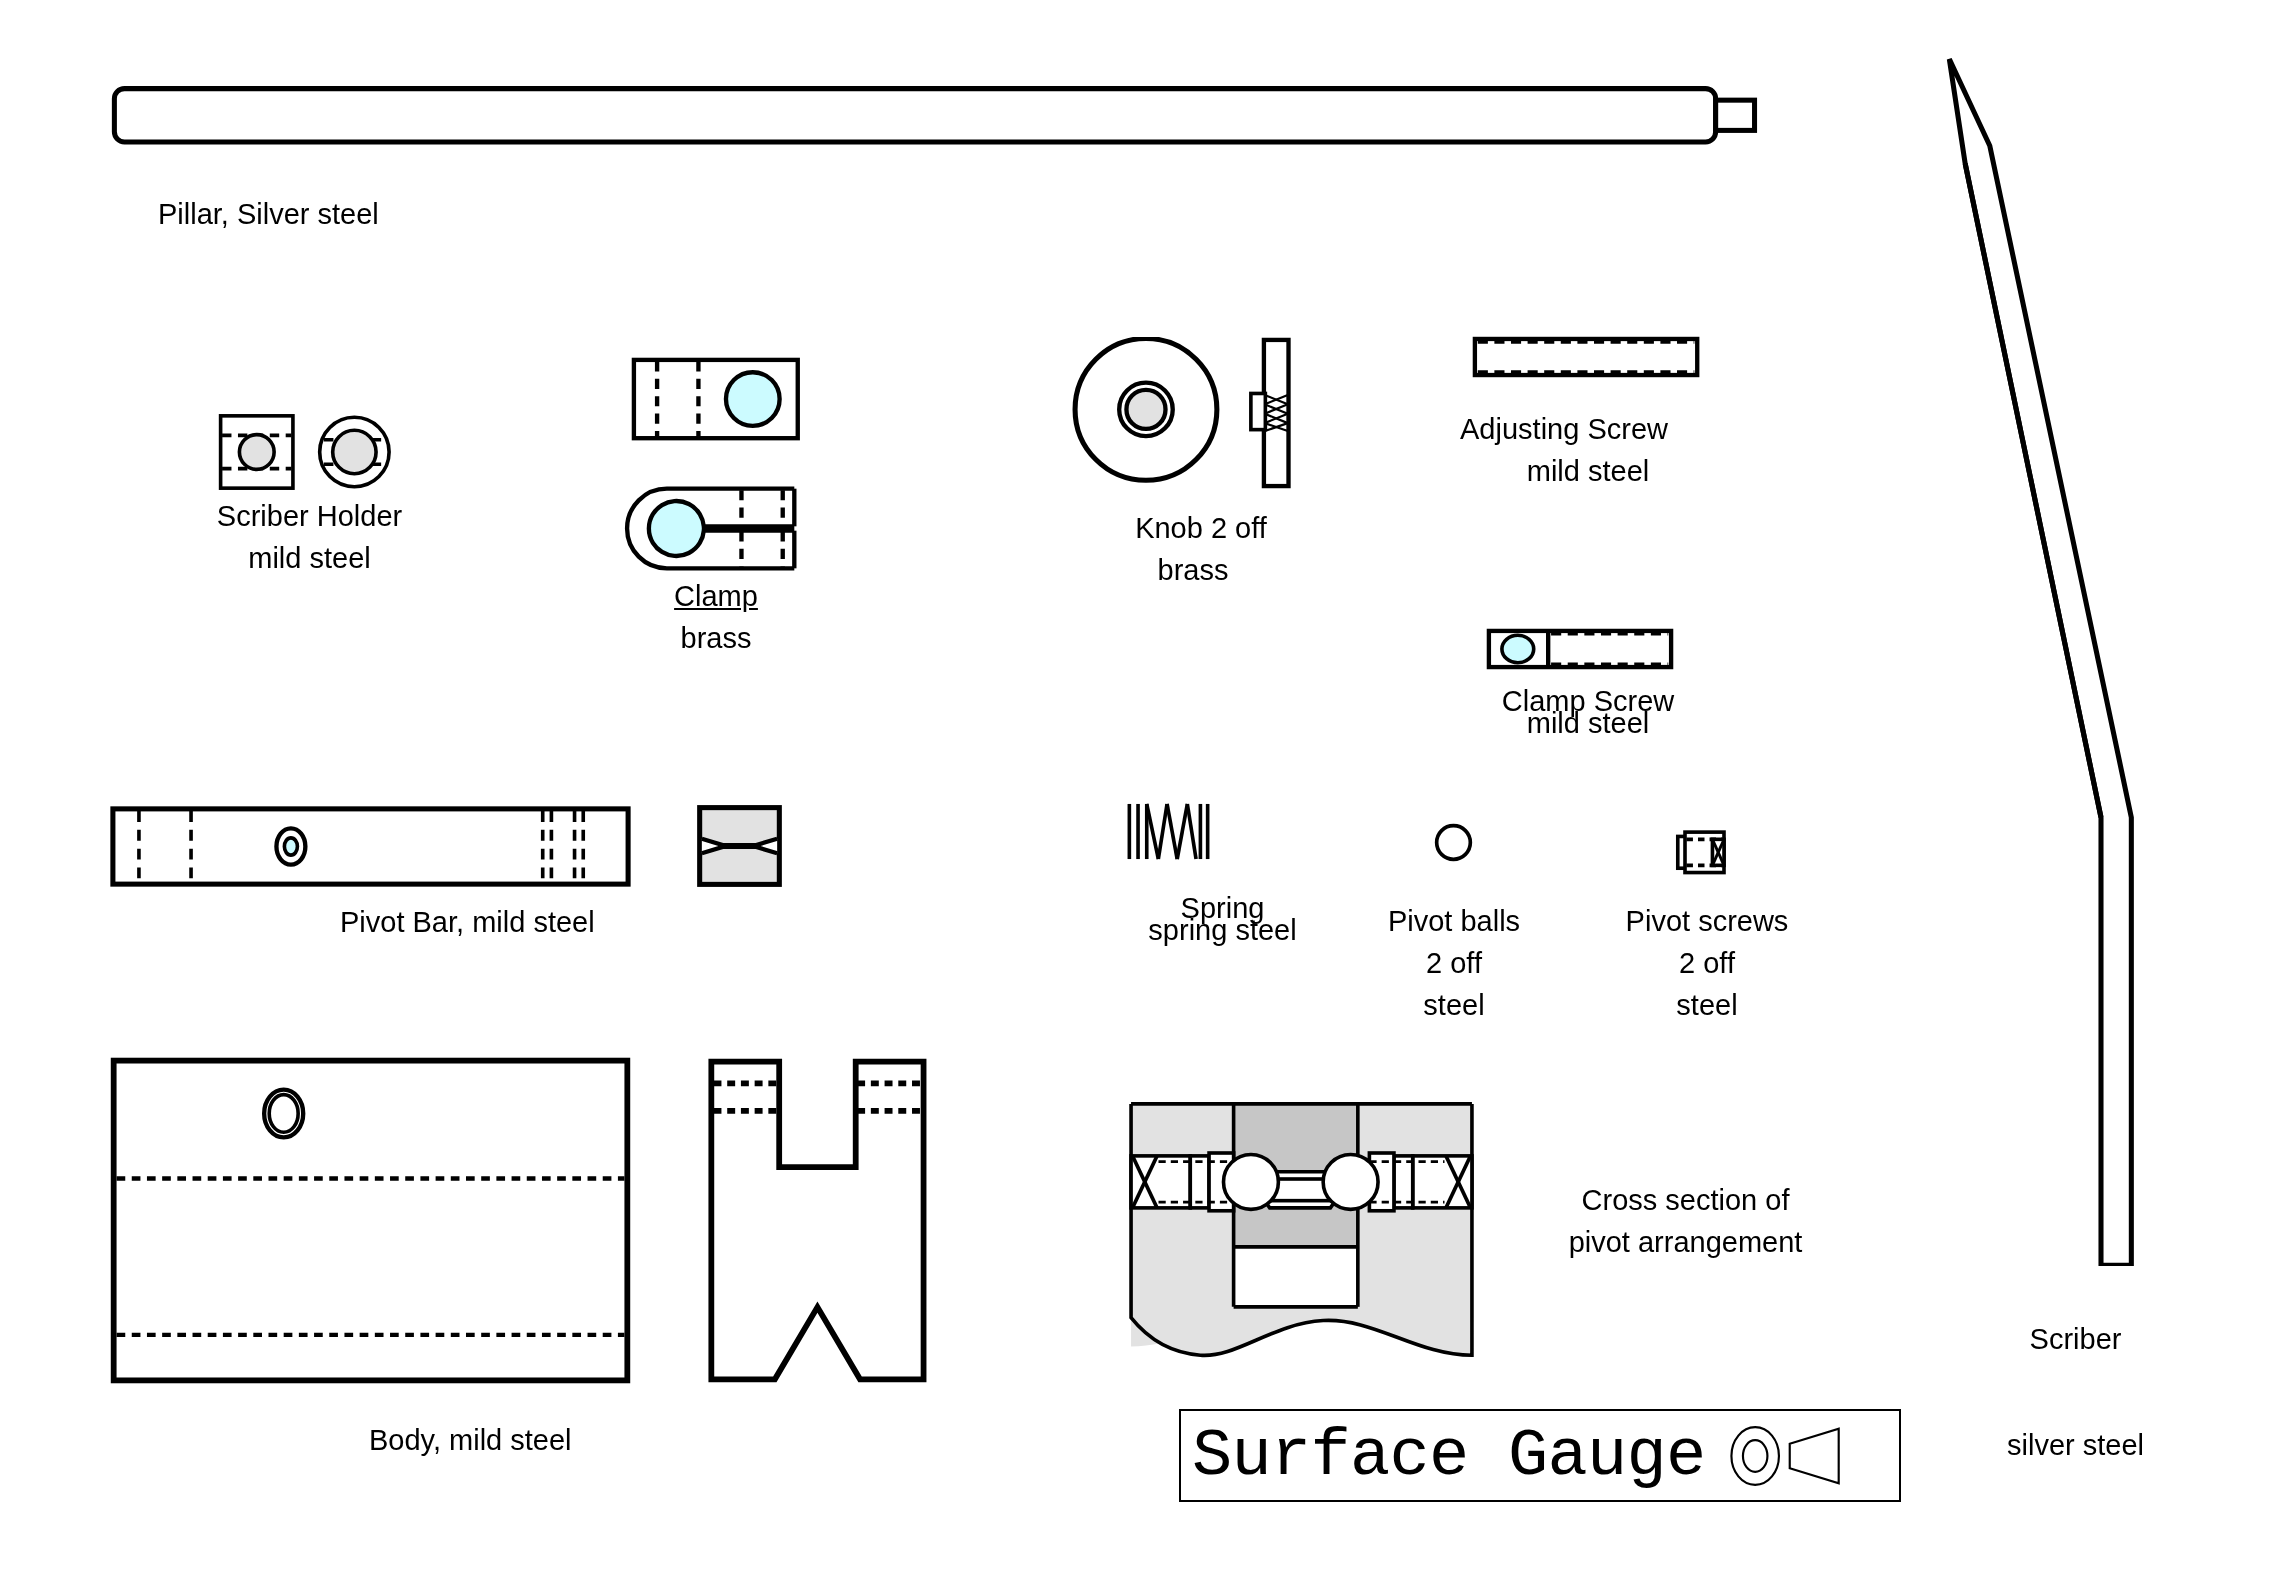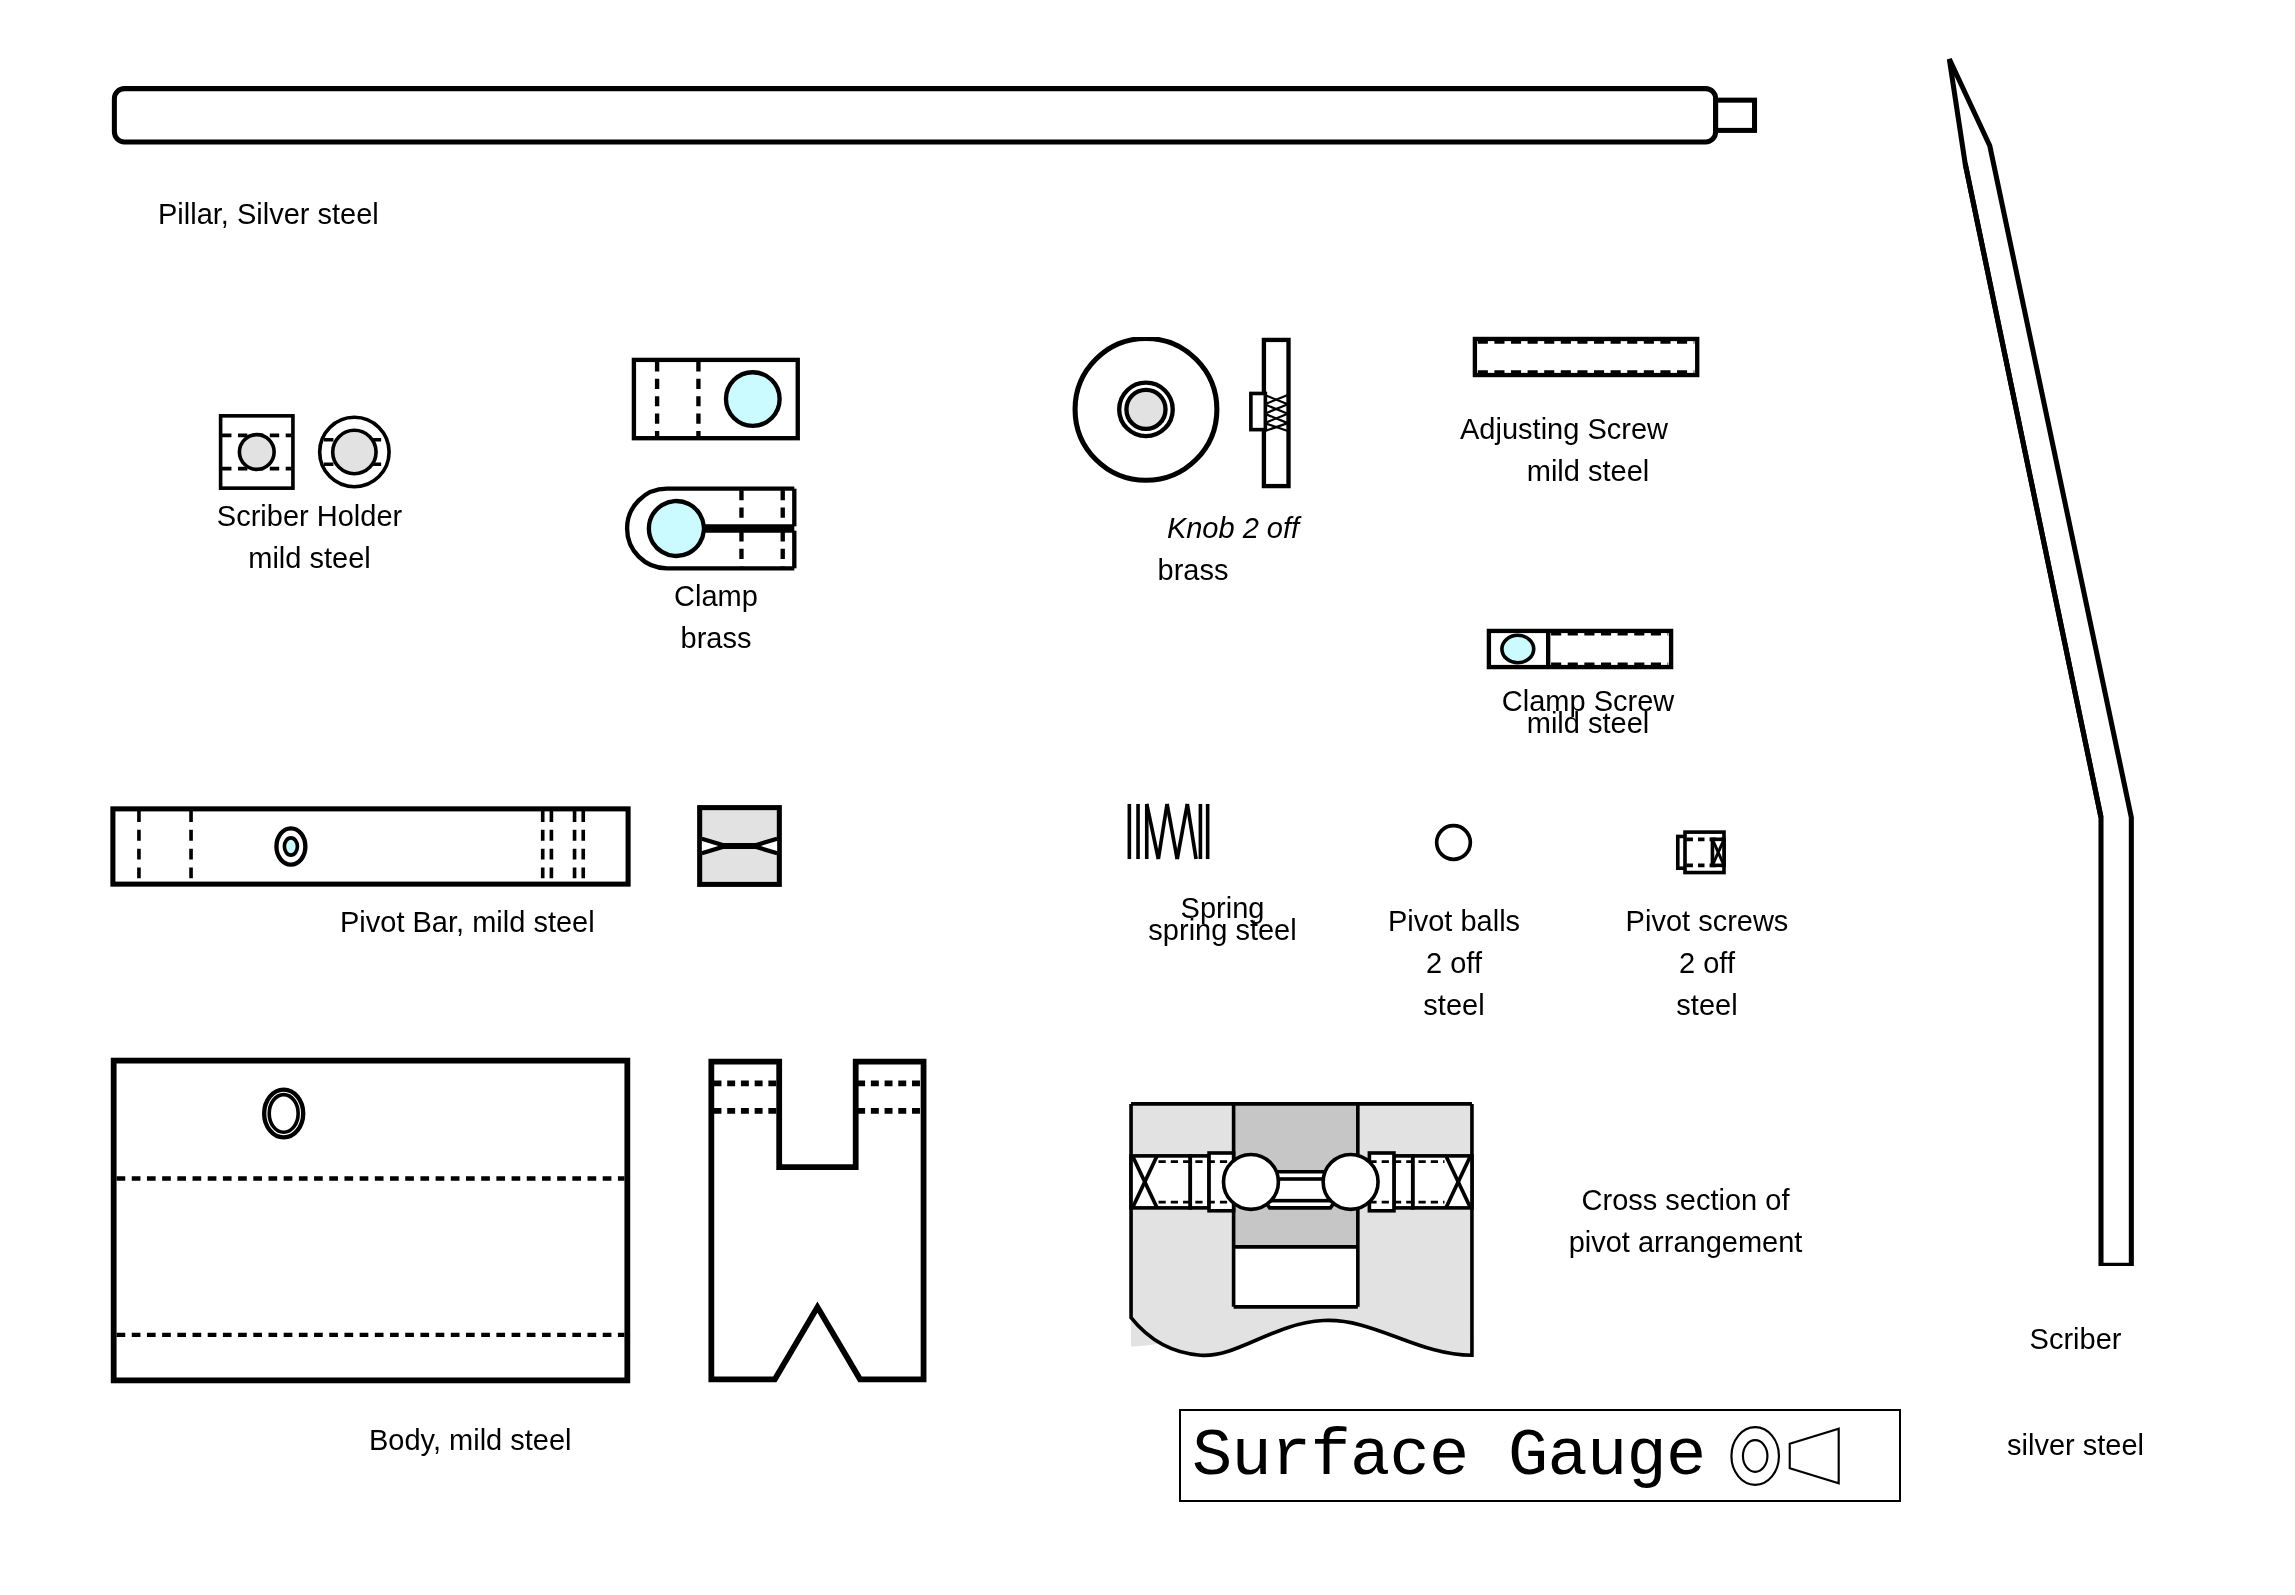--- a/index.html
+++ b/index.html
@@ -95,21 +95,21 @@
       <path d="M 238 5 L 62 5 A 55 55 0 0 0 62 115 L 238 115" fill="none" stroke="#000000" stroke-width="6"></path>
       <path d="M 238 57 L 113 57 A 38 38 0 1 0 113 63 L 238 63" fill="none" stroke="#000000" stroke-width="6"></path>
       <line x1="238" y1="5" x2="238" y2="57" stroke="#000000" stroke-width="6"></line>
       <line x1="238" y1="63" x2="238" y2="115" stroke="#000000" stroke-width="6"></line>
       <line x1="165" y1="7" x2="165" y2="56" stroke="#000000" stroke-width="6" stroke-dasharray="14,10"></line>
       <line x1="165" y1="64" x2="165" y2="113" stroke="#000000" stroke-width="6" stroke-dasharray="14,10"></line>
       <line x1="222" y1="7" x2="222" y2="56" stroke="#000000" stroke-width="6" stroke-dasharray="14,10"></line>
       <line x1="222" y1="64" x2="222" y2="113" stroke="#000000" stroke-width="6" stroke-dasharray="14,10"></line>
     </svg>
   </div>
-  <div class="lbl" style="left:586px; top:579px; width:260px;">Clamp</div>
+  <div class="lbl" style="left:586px; top:579px; width:260px;text-decoration:underline;">Clamp</div>
   <div class="lbl" style="left:586px; top:621px; width:260px;">brass</div>
 
   <div class="part" style="left:1070px; top:337px;">
     <svg width="246" height="152" viewBox="0 0 340 210">
 
       <circle cx="105" cy="100" r="98" fill="#ffffff" stroke="#000000" stroke-width="7"></circle>
       <circle cx="105" cy="100" r="37" fill="#ffffff" stroke="#000000" stroke-width="6"></circle>
       <circle cx="105" cy="100" r="27" fill="#e2e2e2" stroke="#000000" stroke-width="6"></circle>
 
       <rect x="268" y="4" width="34" height="202" fill="#ffffff" stroke="#000000" stroke-width="6"></rect>
@@ -119,21 +119,21 @@
         <line x1="269" y1="93" x2="301" y2="80"></line>
         <line x1="269" y1="93" x2="301" y2="106"></line>
         <line x1="269" y1="106" x2="301" y2="93"></line>
         <line x1="269" y1="106" x2="301" y2="119"></line>
         <line x1="269" y1="119" x2="301" y2="106"></line>
         <line x1="269" y1="119" x2="301" y2="130"></line>
         <line x1="269" y1="130" x2="301" y2="119"></line>
       </g>
     </svg>
   </div>
-  <div class="lbl" style="left:1110px; top:511px; width:246px;font-style:italic;">Knob 2 off</div>
+  <div class="lbl" style="left:1078px; top:511px; width:246px;">Knob 2 off</div>
   <div class="lbl" style="left:1070px; top:553px; width:246px;">brass</div>
 
   <div class="part" style="left:1472px; top:333px;">
     <svg width="231" height="48" viewBox="0 0 320 66">
       <rect x="4" y="8" width="308" height="50" fill="#ffffff" stroke="#000000" stroke-width="6"></rect>
       <line x1="8" y1="12" x2="308" y2="12" stroke="#000000" stroke-width="5" stroke-dasharray="14,9"></line>
       <line x1="8" y1="54" x2="308" y2="54" stroke="#000000" stroke-width="5" stroke-dasharray="14,9"></line>
     </svg>
   </div>
   <div class="lbl" style="left:1394px; top:412px; width:340px;">Adjusting Screw</div>

